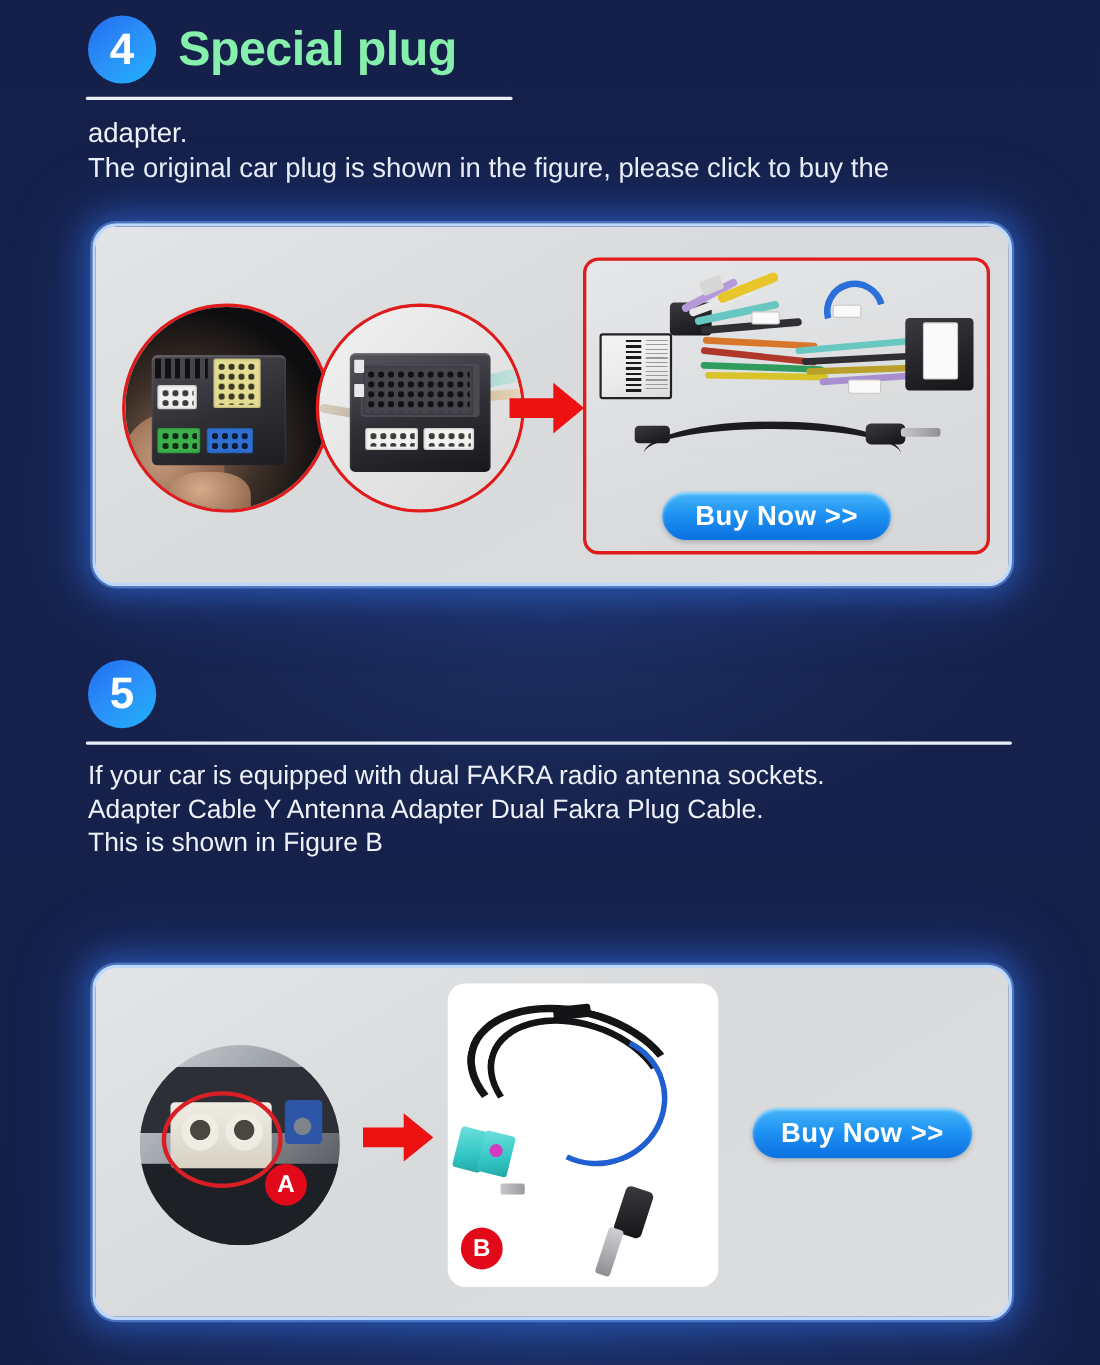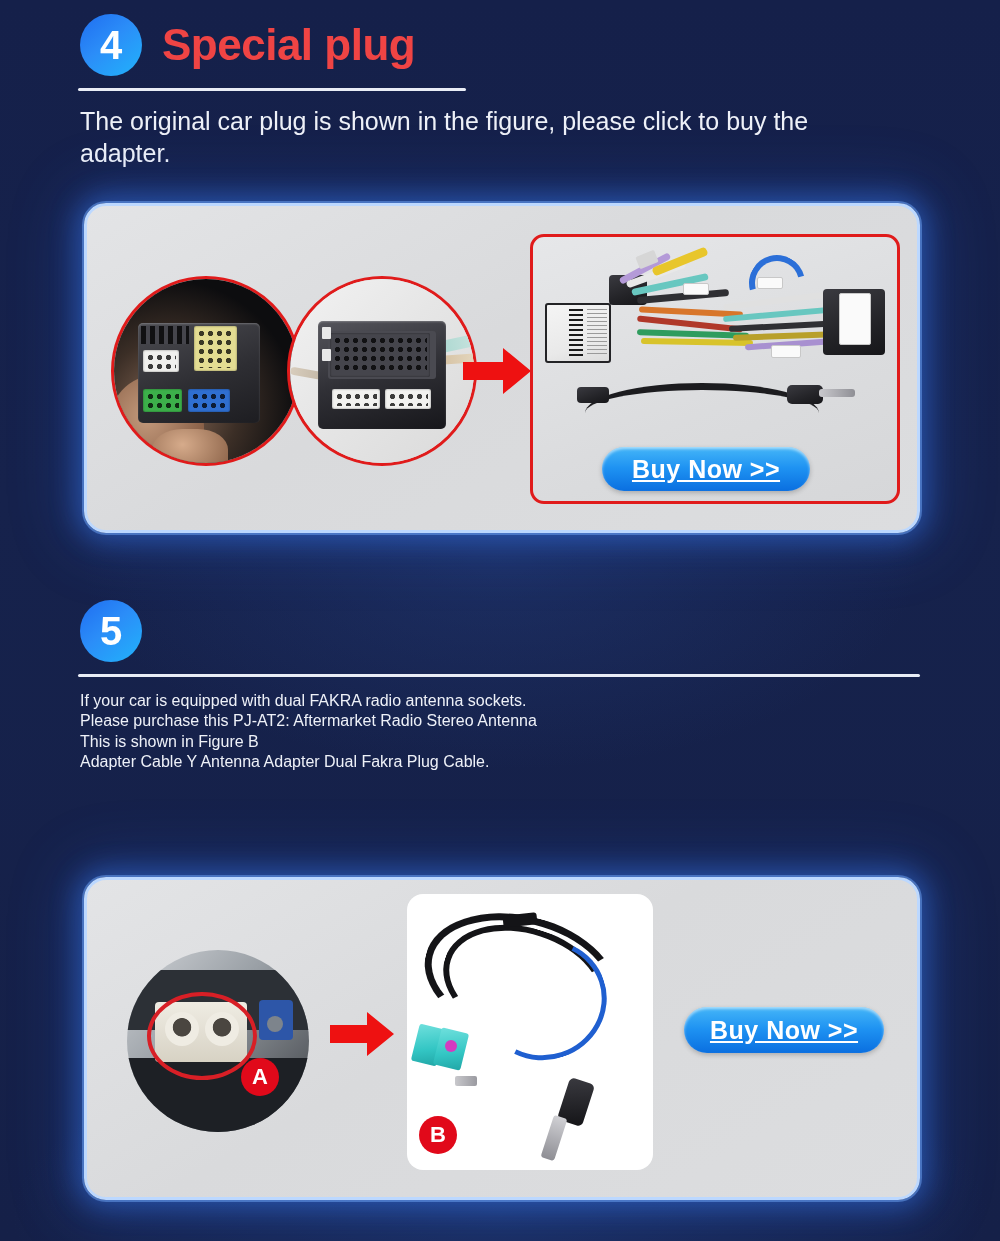--- a/index.html
+++ b/index.html
@@ -40,21 +40,21 @@
     color: #fff;
     font-size: 40px;
     font-weight: bold;
     display: flex;
     align-items: center;
     justify-content: center;
     line-height: 1;
     flex: none;
   }
   .sec-title {
-    color: #ef4444;
+    color: #86efac;
     font-size: 44px;
     font-weight: bold;
     letter-spacing: -0.5px;
     white-space: nowrap;
   }
   .divider {
     height: 3px;
     background: #e9edf6;
     margin: 12px 0 0 78px;
     border-radius: 2px;
@@ -138,21 +138,20 @@
     align-items: center;
     justify-content: center;
     color: #ffffff;
     font-weight: bold;
     border-radius: 999px;
     background: linear-gradient(180deg, #45b6f8 0%, #1e92f2 48%, #0a6fe0 100%);
     box-shadow: inset 0 2px 3px rgba(255,255,255,0.55),
                 0 2px 5px rgba(0,0,0,0.22);
     letter-spacing: 0.5px;
     cursor: pointer;
-    text-decoration: underline;
   }
 
   
   .letter-badge {
     position: absolute;
     border-radius: 50%;
     background: #e1091a;
     color: #fff;
     display: flex;
     align-items: center;
@@ -208,22 +207,22 @@
   <div class="section" style="top:14px;">
 
     <div class="sec-head">
       <div class="num-badge">4</div>
       <div class="sec-title">Special plug</div>
     </div>
 
     <div class="divider short"></div>
 
     <div class="sec-text">
+      <span class="ln">adapter.</span>
       <span class="ln">The original car plug is shown in the figure, please click to buy the</span>
-      <span class="ln">adapter.</span>
     </div>
   </div>
 
   <div class="panel" style="left:84px; top:203px; width:836px; height:330px;">
 
     <div class="photo-circle" style="left:24px; top:70px; width:190px; height:190px;">
       <div class="conn-a"></div>
 
       <div style="position:absolute;left:-6px;top:96px;width:96px;height:104px;border-radius:50%;
                   background:radial-gradient(ellipse at 40% 40%, #c49a7c, #8a6148 70%);"></div>
@@ -317,25 +316,24 @@
   </div>
 
   <div class="section" style="top:600px;">
 
     <div class="sec-head">
       <div class="num-badge">5</div>
     </div>
 
     <div class="divider long"></div>
 
-    <div class="sec-text" style="font-size:16px;">
+    <div class="sec-text" style="font-size:24px;">
       <span class="ln">If your car is equipped with dual FAKRA radio antenna sockets.</span>
-      <span class="ln">Please purchase this PJ-AT2: Aftermarket Radio Stereo Antenna</span>
+      <span class="ln">Adapter Cable Y Antenna Adapter Dual Fakra Plug Cable.</span>
       <span class="ln">This is shown in Figure B</span>
-      <span class="ln">Adapter Cable Y Antenna Adapter Dual Fakra Plug Cable.</span>
     </div>
   </div>
 
   <div class="panel" style="left:84px; top:877px; width:836px; height:323px;">
 
     <div class="photo-circle" style="left:40px; top:70px; width:182px; height:182px; border:none;">
       <div style="position:absolute;inset:0;background:linear-gradient(135deg,#cfd2d6 0%,#9aa0a6 40%,#3a3d42 100%);"></div>
       <div style="position:absolute;left:0;top:20px;width:182px;height:60px;background:#2c3036;"></div>
       <div style="position:absolute;left:0;top:108px;width:182px;height:74px;background:#1d2025;"></div>
       <div style="position:absolute;left:28px;top:52px;width:92px;height:60px;

